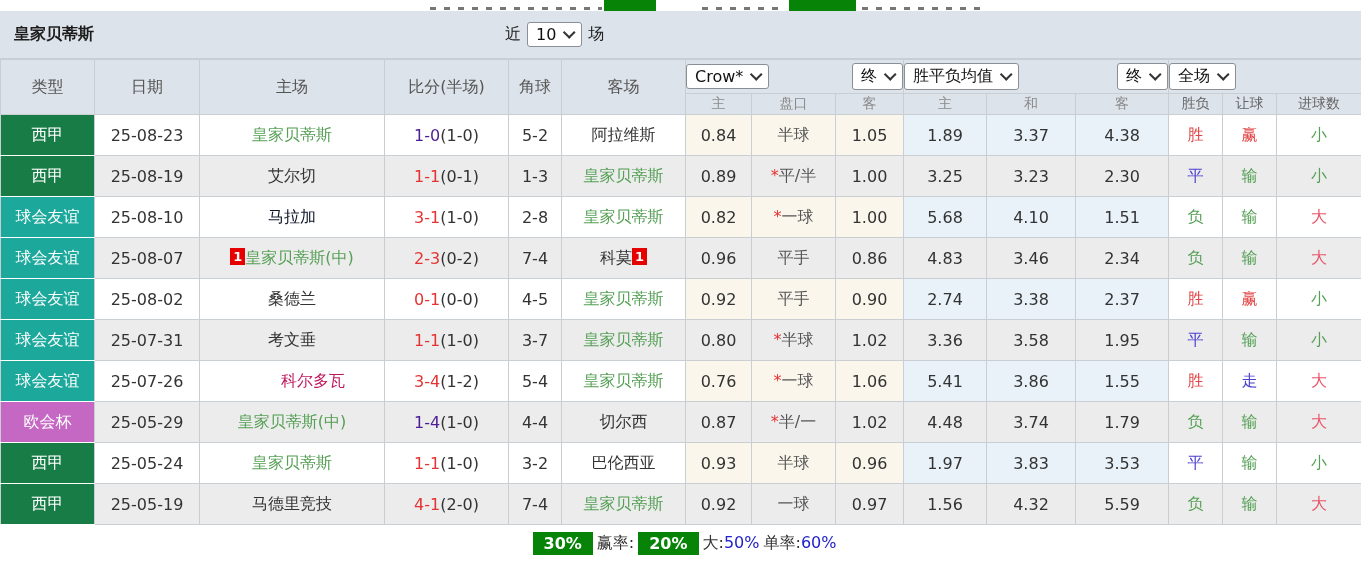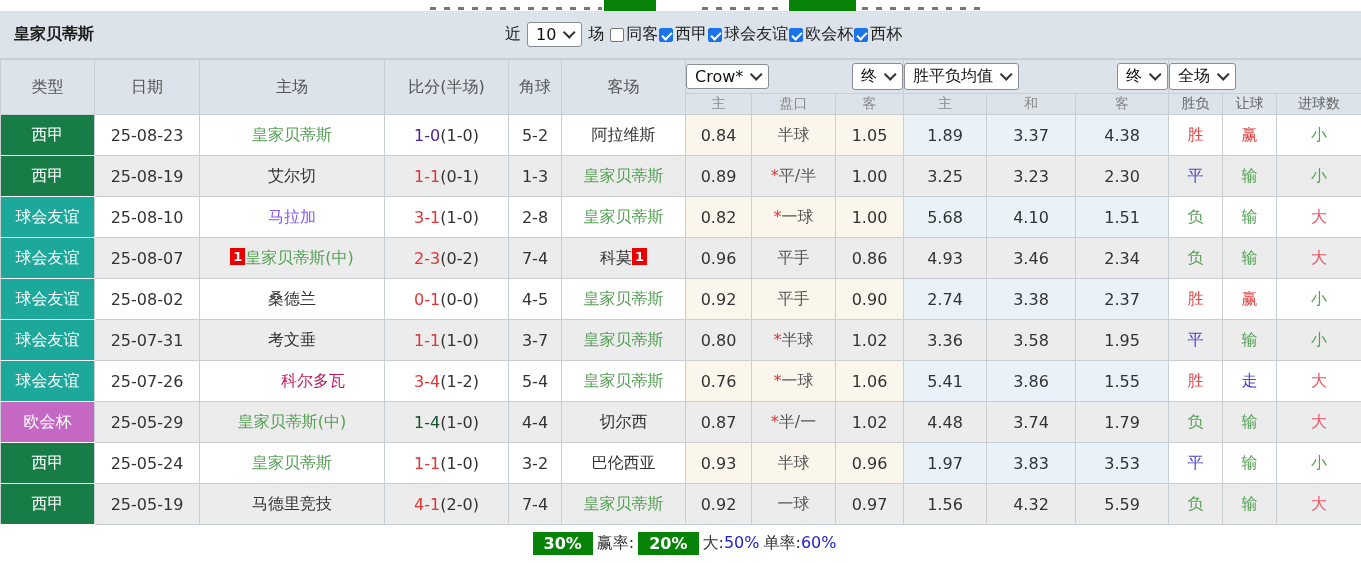--- a/index.html
+++ b/index.html
@@ -64,42 +64,20 @@
 </div>
 
 <div class="title-bar">
   <span class="team-title">皇家贝蒂斯</span>
   <div class="controls">
     <span>近</span>
     <span class="sel">
         <span>10</span>
       </span>
     <span>场</span>
-    <span id="filters" style="display:flex;align-items:center;gap:1px;">
-        <span class="filter-item">
-          <span class="cb"></span>
-          <span>同客</span>
-        </span>
-        <span class="filter-item">
-          <span class="cb checked"></span>
-          <span>西甲</span>
-        </span>
-        <span class="filter-item">
-          <span class="cb checked"></span>
-          <span>球会友谊</span>
-        </span>
-        <span class="filter-item">
-          <span class="cb checked"></span>
-          <span>欧会杯</span>
-        </span>
-        <span class="filter-item">
-          <span class="cb checked"></span>
-          <span>西杯</span>
-        </span>
-      </span>
   </div>
 </div>
 
 <table>
   <colgroup>
     <col style="width:94px">
       <col style="width:105px">
       <col style="width:185px">
     <col style="width:124px">
       <col style="width:53px">
@@ -193,21 +171,21 @@
         <td class="mean">3.25</td>
         <td class="mean">3.23</td>
         <td class="mean">2.30</td>
         <td style="color: rgb(75, 64, 207);">平</td>
         <td style="color: rgb(85, 160, 85);">输</td>
         <td style="color: rgb(85, 160, 85);">小</td>
       </tr>
       <tr>
         <td class="type" style="background: rgb(29, 168, 156);">球会友谊</td>
         <td>25-08-10</td>
-        <td><span style="color: #8b5cf6; margin-top: 32px;">马拉加</span></td>
+        <td><span style="color: #0f172a; margin-top: 32px;">马拉加</span></td>
         <td><span style="color: rgb(229, 51, 51);">3-1</span><span>(1-0)</span></td>
         <td>2-8</td>
         <td><span style="color: rgb(85, 160, 85);">皇家贝蒂斯</span></td>
         <td class="crow">0.82</td>
         <td class="crow"><span style="color: rgb(229, 51, 51);">*</span><span class="hcap">一球</span></td>
         <td class="crow">1.00</td>
         <td class="mean">5.68</td>
         <td class="mean">4.10</td>
         <td class="mean">1.51</td>
         <td style="color: rgb(85, 160, 85);">负</td>
@@ -217,21 +195,21 @@
       <tr>
         <td class="type" style="background: rgb(29, 168, 156);">球会友谊</td>
         <td>25-08-07</td>
         <td><span class="card">1</span><span style="color: rgb(85, 160, 85);">皇家贝蒂斯(中)</span></td>
         <td><span style="color: rgb(229, 51, 51);">2-3</span><span>(0-2)</span></td>
         <td>7-4</td>
         <td><span style="color: rgb(51, 51, 51);">科莫</span><span class="card">1</span></td>
         <td class="crow">0.96</td>
         <td class="crow"><span class="hcap">平手</span></td>
         <td class="crow">0.86</td>
-        <td class="mean">4.93</td>
+        <td class="mean">4.83</td>
         <td class="mean">3.46</td>
         <td class="mean">2.34</td>
         <td style="color: rgb(85, 160, 85);">负</td>
         <td style="color: rgb(85, 160, 85);">输</td>
         <td style="color: rgb(232, 85, 106);">大</td>
       </tr>
       <tr>
         <td class="type" style="background: rgb(29, 168, 156);">球会友谊</td>
         <td>25-08-02</td>
         <td><span style="color: rgb(51, 51, 51);">桑德兰</span></td>
@@ -279,21 +257,21 @@
         <td class="mean">3.86</td>
         <td class="mean">1.55</td>
         <td style="color: rgb(226, 68, 68);">胜</td>
         <td style="color: rgb(75, 64, 207);">走</td>
         <td style="color: rgb(232, 85, 106);">大</td>
       </tr>
       <tr>
         <td class="type" style="background: rgb(196, 104, 196);">欧会杯</td>
         <td>25-05-29</td>
         <td><span style="color: rgb(85, 160, 85);">皇家贝蒂斯(中)</span></td>
-        <td><span style="color: #14532d;">1-4</span><span>(1-0)</span></td>
+        <td><span style="color: #4c1d95;">1-4</span><span>(1-0)</span></td>
         <td>4-4</td>
         <td><span style="color: rgb(51, 51, 51);">切尔西</span></td>
         <td class="crow">0.87</td>
         <td class="crow"><span style="color: rgb(229, 51, 51);">*</span><span class="hcap">半/一</span></td>
         <td class="crow">1.02</td>
         <td class="mean">4.48</td>
         <td class="mean">3.74</td>
         <td class="mean">1.79</td>
         <td style="color: rgb(85, 160, 85);">负</td>
         <td style="color: rgb(85, 160, 85);">输</td>

